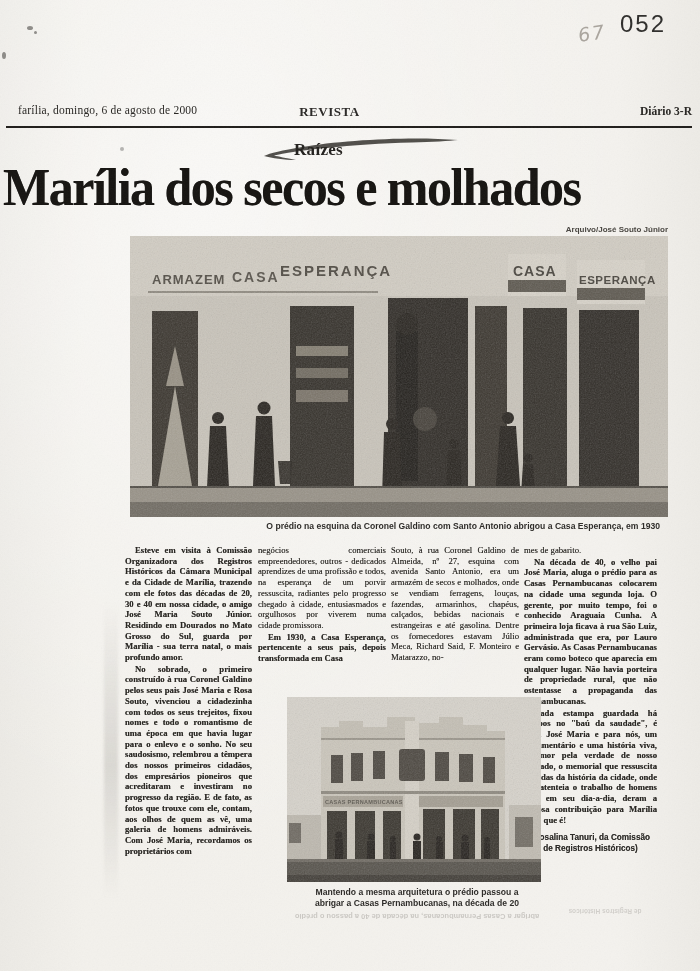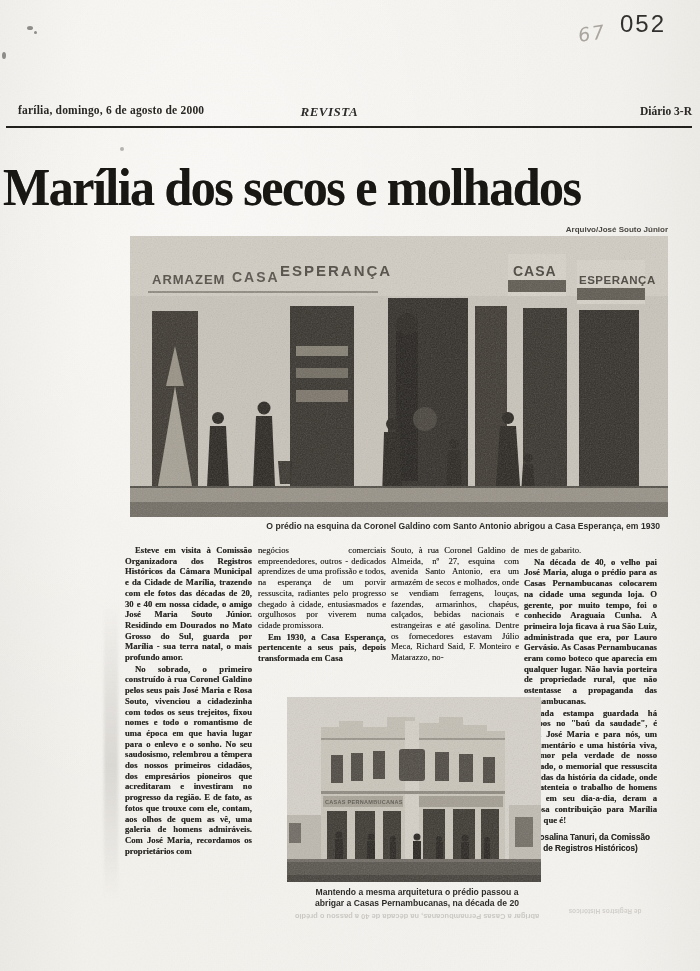--- a/index.html
+++ b/index.html
@@ -28,22 +28,22 @@
     position:absolute; left:578px; top:22px; font-family:"DejaVu Sans", sans-serif;
     font-style:italic; font-size:19px; color:#a9a49d; transform:rotate(-9deg); letter-spacing:2px;
   }
   .printed-num {
     position:absolute; left:620px; top:10px; font-family:"Liberation Sans", sans-serif;
     font-size:24px; font-weight:500; color:#2e2d2b; letter-spacing:2px;
   }
 
   
   .masthead { position:absolute; left:6px; top:104px; width:688px; height:18px; }
-  .masthead .dateline { position:absolute; left:0; top:0; font-weight:bold; font-size:11.5px; color:#262421; letter-spacing:.2px;padding-left:12px; }
-  .masthead .pub { position:absolute; left:47%; top:0; transform:translateX(-50%); font-weight:bold; font-style:italic; font-size:13px; color:#2a2826; letter-spacing:.5px; }
+  .masthead .dateline { position:absolute; left:0; top:0; font-weight:normal; font-size:11.5px; color:#262421; letter-spacing:.2px;padding-left:12px; }
+  .masthead .pub { position:absolute; left:47%; top:0; transform:translateX(-50%); font-weight:bold; font-size:13px; color:#2a2826; letter-spacing:.5px; }
   .masthead .edition { position:absolute; right:2px; top:1px; font-weight:bold; font-size:11.5px; color:#262421; }
   .masthead-rule { position:absolute; left:6px; top:126px; width:686px; height:2px; background:#1f1d1a; }
 
   
   .raizes { position:absolute; left:262px; top:134px; width:200px; height:34px; }
   .raizes svg { position:absolute; left:0; top:0; }
   .raizes .label {
     position:absolute; left:32px; top:6px; font-weight:bold; font-size:17px; color:#22201d; letter-spacing:.3px;
   }
 
@@ -105,20 +105,26 @@
   <div class="handwritten-num">67</div>
   <div class="printed-num">052</div>
 
   <div class="masthead">
     <span class="dateline">farília, domingo, 6 de agosto de 2000</span>
     <span class="pub">REVISTA</span>
     <span class="edition">Diário 3-R</span>
   </div>
   <div class="masthead-rule"></div>
 
+  <div class="raizes">
+    <svg width="200" height="34" viewBox="0 0 200 34">
+      <path d="M196 6 C150 2, 80 6, 40 13 C20 16.5, 8 19, 2 22 C10 24, 22 26, 34 26 C24 24, 16 22.5, 12 21.5 C30 17, 90 10, 150 8.5 C170 8, 188 7, 196 6 Z" fill="#33302b" opacity=".85"></path>
+    </svg>
+    <span class="label">Raízes</span>
+  </div>
 
   <h1 class="headline">Marília dos secos e molhados</h1>
 
   <div class="photo-credit">Arquivo/José Souto Júnior</div>
 
   <div class="photo1">
     <svg width="538" height="281" viewBox="0 0 538 281">
       <defs>
         <filter id="grain" x="0" y="0" width="100%" height="100%">
           <feTurbulence type="fractalNoise" baseFrequency="0.8" numOctaves="3" stitchTiles="stitch"></feTurbulence>

